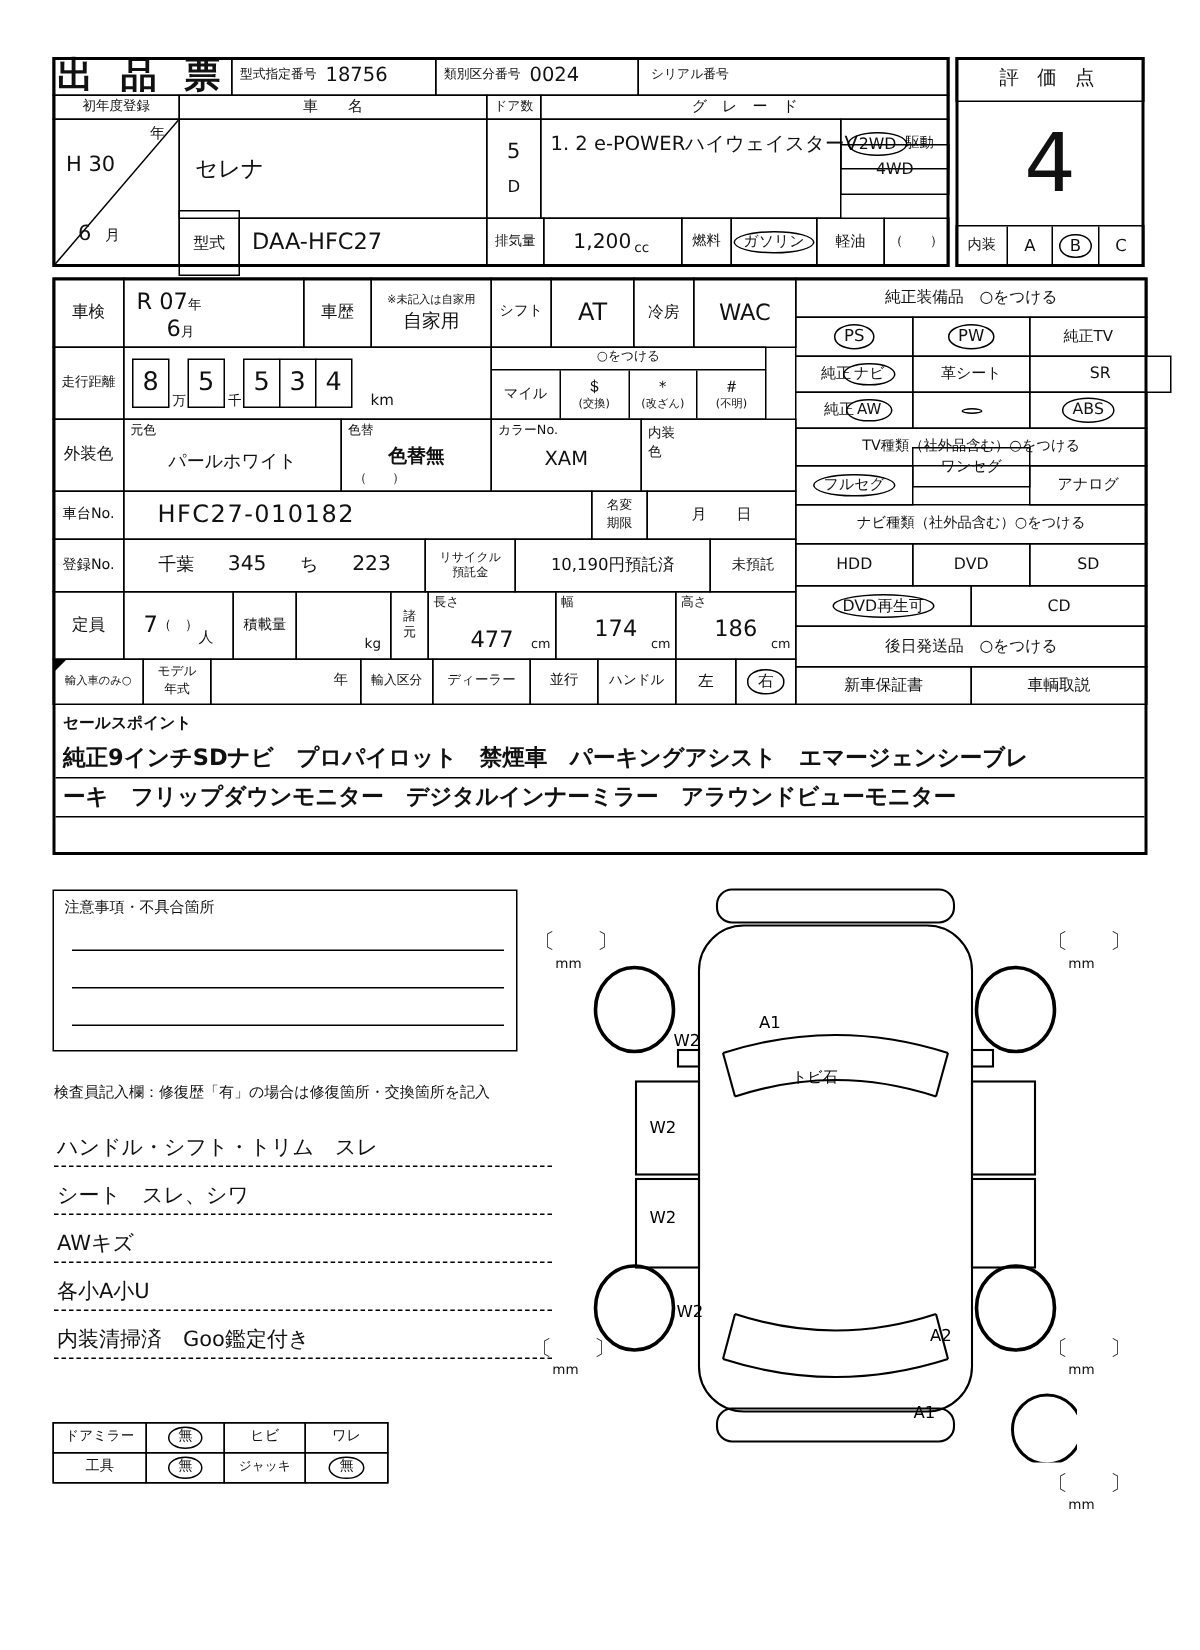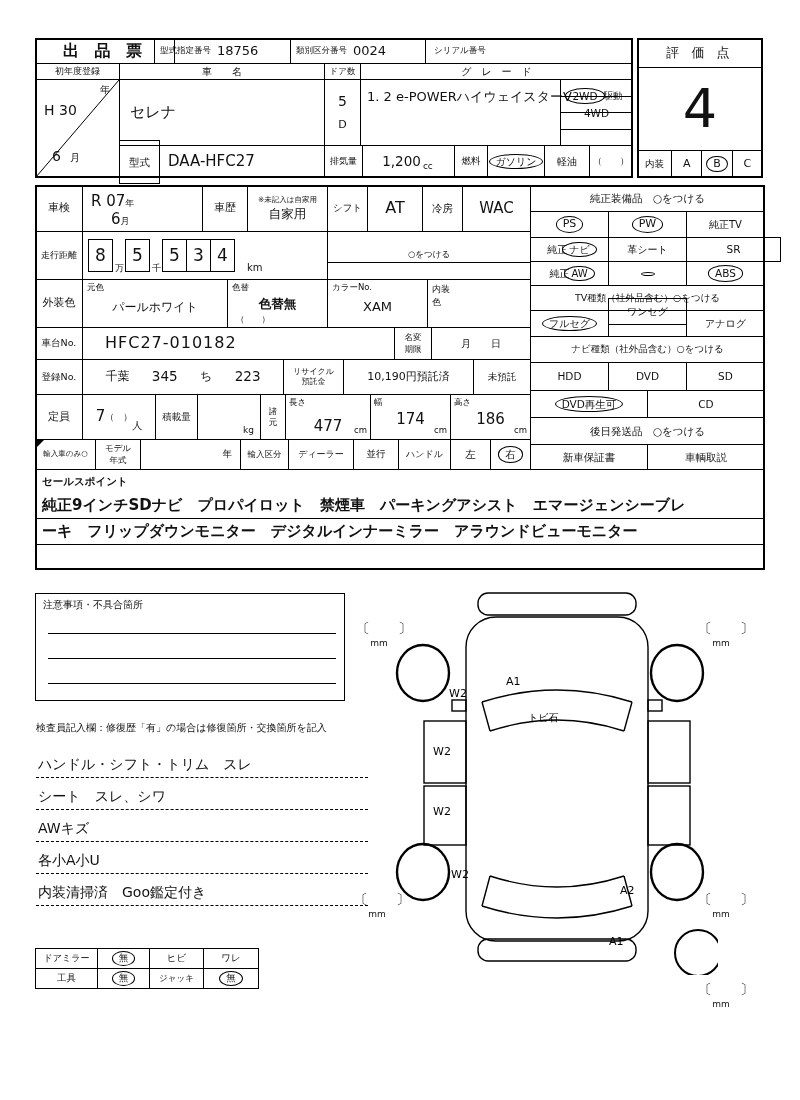--- a/index.html
+++ b/index.html
@@ -24,21 +24,21 @@
   .bracket .bk{font-size:14px;display:block}
   .bracket .mm{font-size:9px;display:block}
   .corner-tri{position:absolute;left:0;top:0;width:0;height:0;border-top:8px solid #000;border-right:8px solid transparent}
   svg .sh{fill:none;stroke:#000;stroke-width:1.4}
   svg .sh2{fill:none;stroke:#000;stroke-width:2.4}
   svg text{fill:#000;font-size:11px;font-family:"DejaVu Sans","Liberation Sans",sans-serif}
 </style>
 </head>
 <body>
 
-<div class="cell b" style="left:35px;top:38px;width:140px;height:26px;font-size:16px;letter-spacing:5px">出 品 票</div>
+<div class="cell b" style="left:35px;top:38px;width:120px;height:26px;font-size:24px;letter-spacing:5px">出 品 票</div>
 <div class="cell left" style="left:154px;top:38px;width:137px;height:26px;padding-left:5px">
   <span style="font-size:8.5px">型式指定番号</span>
   <span style="font-size:13px;margin-left:6px">18756</span>
 </div>
 <div class="cell left" style="left:290px;top:38px;width:136px;height:26px;padding-left:5px">
   <span style="font-size:8.5px">類別区分番号</span>
   <span style="font-size:13px;margin-left:6px">0024</span>
 </div>
 <div class="cell left" style="left:425px;top:38px;width:208px;height:26px;padding-left:8px">
   <span style="font-size:8.5px">シリアル番号</span>
@@ -118,22 +118,37 @@
 <div class="cell left" style="left:82px;top:231px;width:246px;height:49px;padding-left:6px">
   <span class="digit">8</span>
   <span class="u">万</span>
   <span class="digit">5</span>
   <span class="u">千</span>
   <span class="digit">5</span>
   <span class="digit">3</span>
   <span class="digit">4</span>
   <span style="font-size:10px;align-self:flex-end;margin:0 0 6px 12px">km</span>
 </div>
-<div class="cell col" style="left:327px;top:231px;width:204px;height:49px;align-items:stretch;padding:0">
+<div class="cell col" style="left:327px;top:231px;width:184px;height:49px;align-items:stretch;padding:0">
   <div style="height:15px;border-bottom:1px solid #000;display:flex;align-items:center;justify-content:center;font-size:8.5px">○をつける</div>
+  <div style="flex:1;display:flex;align-items:stretch">
+    <span class="vd" style="flex:1;font-size:9.5px">マイル</span>
+    <span class="vd col" style="flex:1;flex-direction:column">
+      <span style="font-size:11px">＄</span>
+      <span style="font-size:7.5px">(交換)</span>
+    </span>
+    <span class="vd col" style="flex:1;flex-direction:column">
+      <span style="font-size:11px">＊</span>
+      <span style="font-size:7.5px">(改ざん)</span>
+    </span>
+    <span class="col" style="flex:1;display:flex;flex-direction:column;align-items:center;justify-content:center">
+      <span style="font-size:11px">＃</span>
+      <span style="font-size:7.5px">(不明)</span>
+    </span>
+  </div>
 </div>
 
 <div class="cell" style="left:35px;top:279px;width:48px;height:49px;font-size:11px">外装色</div>
 <div class="cell" style="left:82px;top:279px;width:146px;height:49px">
   <span class="abs" style="left:4px;top:3px;font-size:8.5px">元色</span>
   <span style="font-size:12px;margin-top:8px">パールホワイト</span>
 </div>
 <div class="cell" style="left:227px;top:279px;width:101px;height:49px">
   <span class="abs" style="left:4px;top:3px;font-size:8.5px">色替</span>
   <span class="b" style="font-size:12.5px;margin-top:2px">色替無</span>

